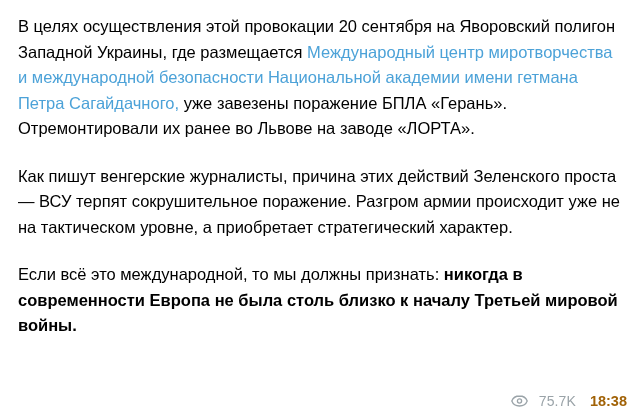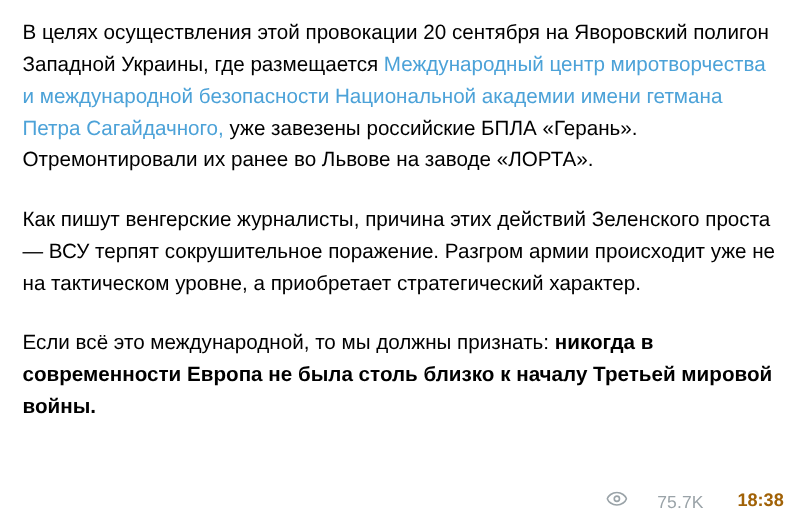--- a/index.html
+++ b/index.html
@@ -38,22 +38,22 @@
   }
   .bold {
     font-weight: bold;
     color: #000000;
   }
   .footer {
     position: absolute;
     right: 16px;
     bottom: 7px;
     display: flex;
-    align-items: flex-start;
-    gap: 24px;
+    align-items: center;
+    gap: 11px;
     color: #9aa3a8;
     font-size: 14px;
   }
   .eye-icon {
     display: inline-block;
     width: 17px;
     height: 12px;
     line-height: 0;
   }
   .views {
@@ -66,21 +66,21 @@
     font-size: 14.5px;
     margin-left: 3px;
     font-weight: bold;
   }
 </style>
 </head>
 <body>
 
 <div class="message">
 
-  <p class="para"><span>В целях осуществления этой провокации 20 сентября на Яворовский полигон Западной Украины, где размещается </span><a class="link" href="#">Международный центр миротворчества и международной безопасности Национальной академии имени гетмана Петра Сагайдачного,</a><span> уже завезены российские БПЛА «Герань». Отремонтировали их ранее во Львове на заводе «ЛОРТА».</span></p>
+  <p class="para"><span>В целях осуществления этой провокации 20 сентября на Яворовский полигон Западной Украины, где размещается </span><a class="link" href="#">Международный центр миротворчества и международной безопасности Национальной академии имени гетмана Петра Сагайдачного,</a><span> уже завезены поражение БПЛА «Герань». Отремонтировали их ранее во Львове на заводе «ЛОРТА».</span></p>
 
   <p class="para"><span>Как пишут венгерские журналисты, причина этих действий Зеленского проста — ВСУ терпят сокрушительное поражение. Разгром армии происходит уже не на тактическом уровне, а приобретает стратегический характер.</span></p>
 
   <p class="para"><span>Если всё это международной, то мы должны признать: </span><span class="bold">никогда в современности Европа не была столь близко к началу Третьей мировой войны.</span></p>
 
   <div class="footer">
     <span class="eye-icon">
       <svg width="17" height="12" viewBox="0 0 17 12" fill="none" xmlns="http://www.w3.org/2000/svg">
         <path d="M8.5 1C4.6 1 1.7 3.6 0.8 6c0.9 2.4 3.8 5 7.7 5s6.8-2.6 7.7-5C15.3 3.6 12.4 1 8.5 1z" stroke="#9aa3a8" stroke-width="1.3" fill="none"></path>
         <circle cx="8.5" cy="6" r="2.1" stroke="#9aa3a8" stroke-width="1.3" fill="none"></circle>

